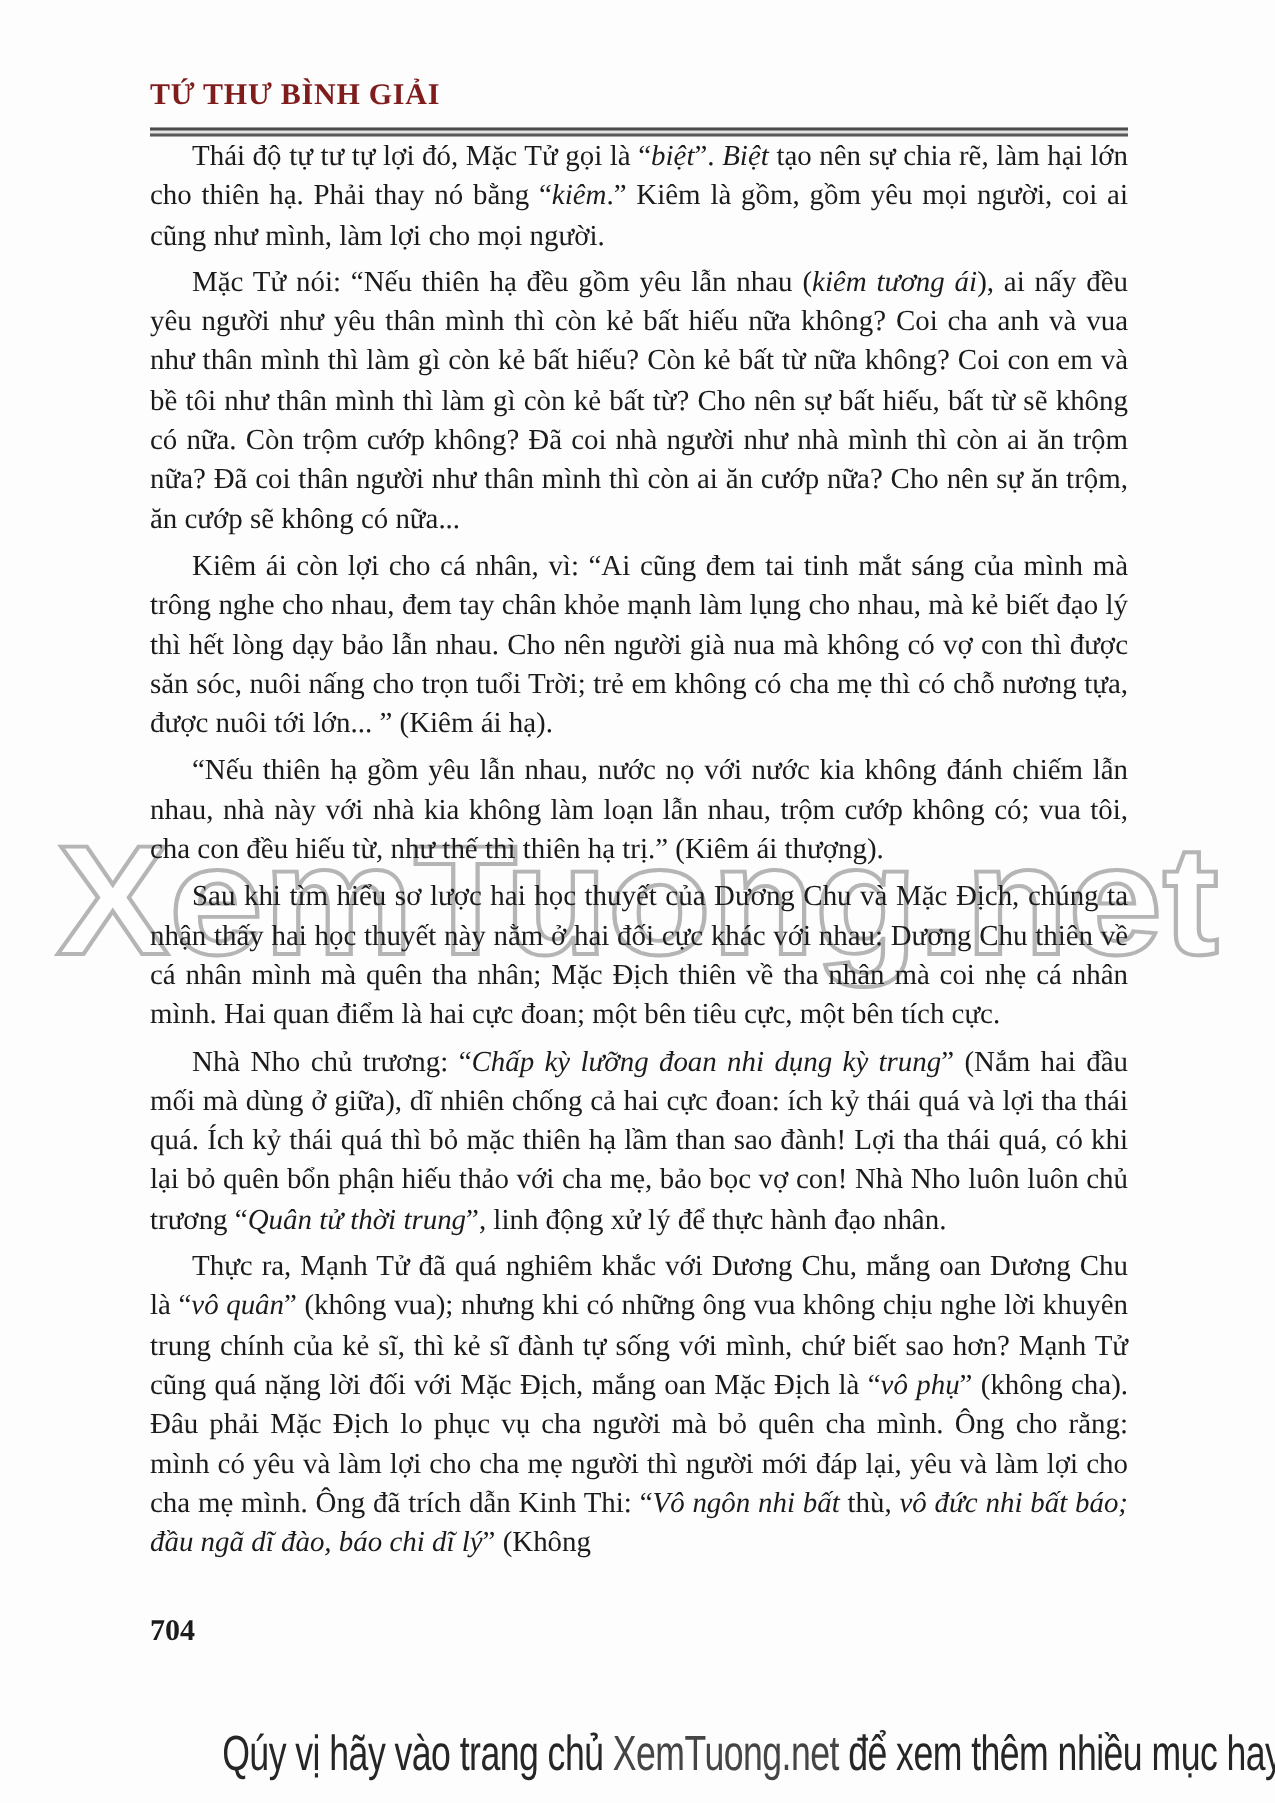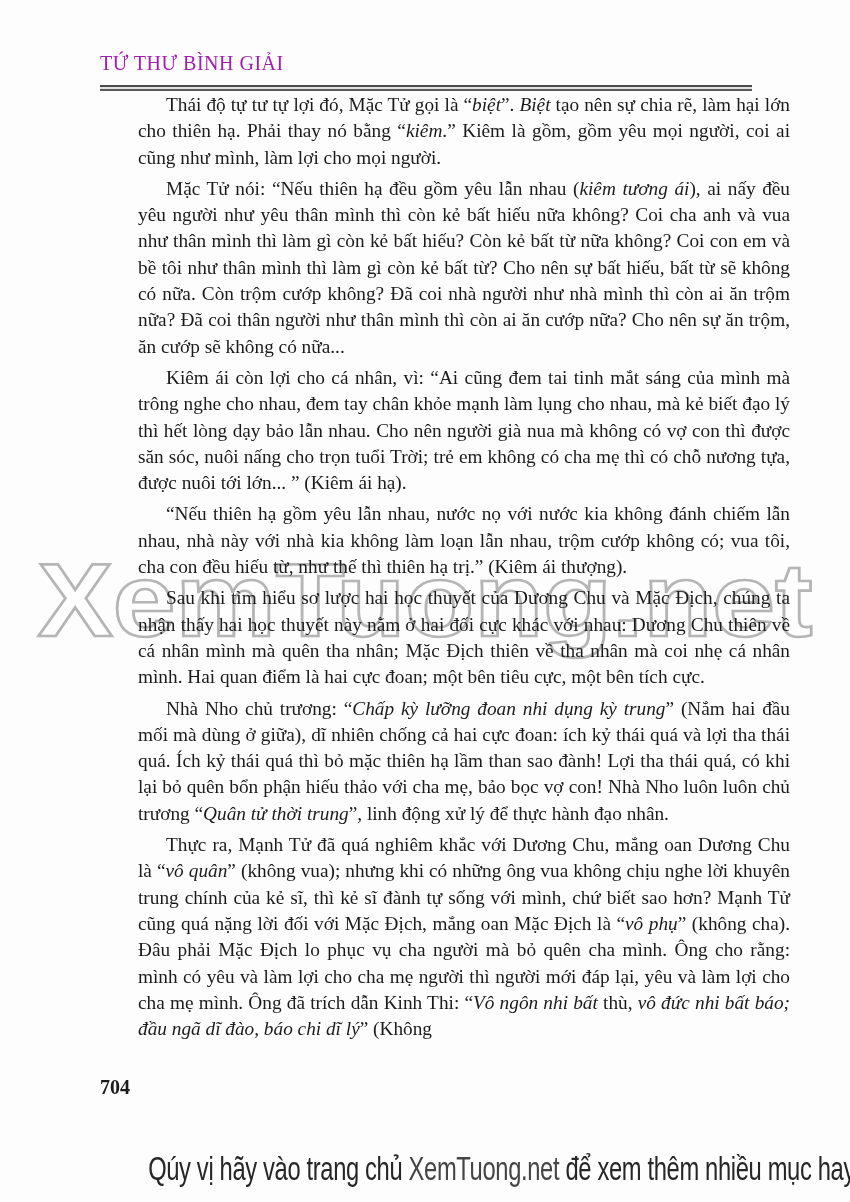--- a/index.html
+++ b/index.html
@@ -6,37 +6,37 @@
   body{
     width:850px;height:1202px;position:relative;
     background:#fdfdfd;
     font-family:"Liberation Serif","DejaVu Serif",serif;
     overflow:hidden;
   }
   .page{position:absolute;inset:0;background:#fdfdfd;}
 
   .running-head{
     position:absolute;left:100px;top:52px;
-    font-size:20px;font-weight:normal;letter-spacing:.5px;
-    color:#a21caf;z-index:2;
+    font-size:20px;font-weight:bold;letter-spacing:.5px;
+    color:#7f1d1d;z-index:2;
   }
   .header-rule{
     position:absolute;left:100px;top:85px;width:652px;height:6px;
     border-top:2px solid #4b4b4b;border-bottom:2px solid #5a5a5a;
     background:#e3e3e3;box-sizing:border-box;z-index:2;
   }
 
   .watermark-wrap{
     position:absolute;left:30px;top:540px;width:790px;height:125px;
     z-index:1;pointer-events:none;
   }
 
   .body-text{
     position:absolute;left:100px;top:92px;width:652px;
-    z-index:2;color:#1b1b1b;margin-left:38px;
+    z-index:2;color:#1b1b1b;
   }
   .body-text p{
     margin:0 0 5px 0;
     font-size:19.3px;line-height:26.3px;
     text-align:justify;text-indent:28px;
     text-justify:inter-word;
   }
   .body-text i{font-style:italic;}
 
   .page-number{

